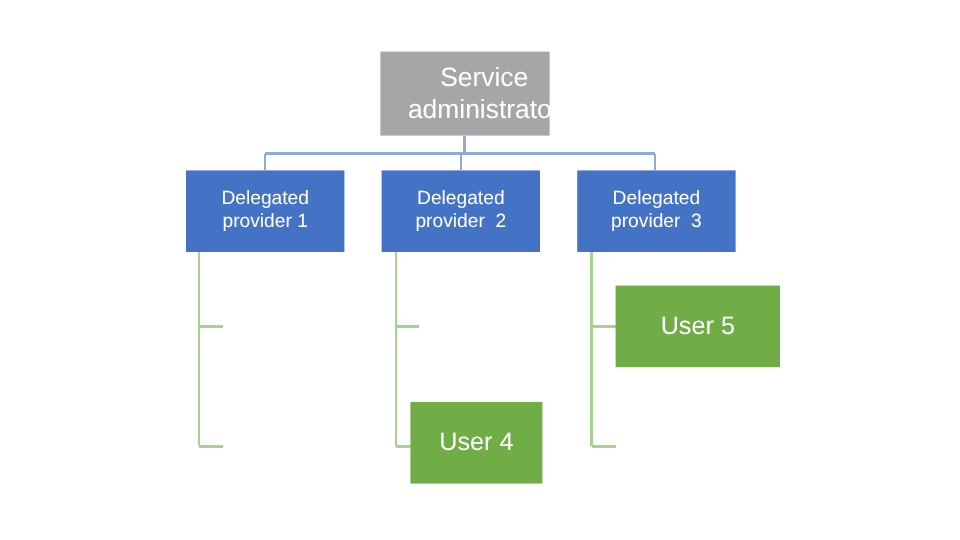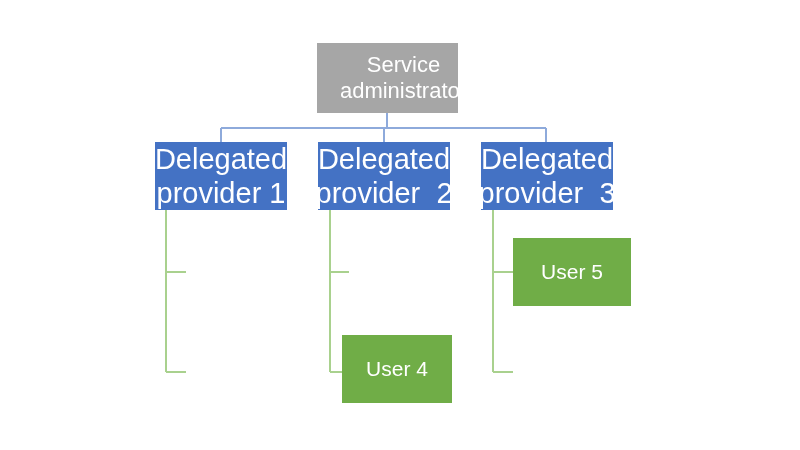--- a/index.html
+++ b/index.html
@@ -36,21 +36,21 @@
     line-height: 1.18;
     white-space: pre;
     z-index: 2;
   }
   .node-root {
     background: #a6a6a6;
     font-size: 22px;
   }
   .node-provider {
     background: #4472c4;
-    font-size: 29px;
+    font-size: 16px;
   }
   .node-user {
     background: #70ad47;
     font-size: 21px;
   }
   .node-label {
     display: block;
     padding: 0 4px;
   }
 </style>
@@ -98,17 +98,17 @@
 provider  2</span>
   </div>
   <div class="node node-provider" style="left: 481px; top: 142px; width: 132px; height: 68px;">
     <span class="node-label">Delegated
 provider  3</span>
   </div>
 
   <div class="node node-user" style="left: 342px; top: 335px; width: 110px; height: 68px;">
     <span class="node-label">User 4</span>
   </div>
-  <div class="node node-user" style="left: 513px; top: 238px; width: 118px; height: 68px;">
+  <div class="node node-user" style="left: 513px; top: 238px; width: 137px; height: 68px;">
     <span class="node-label">User 5</span>
   </div>
 
 </div>
 
 </body></html>

